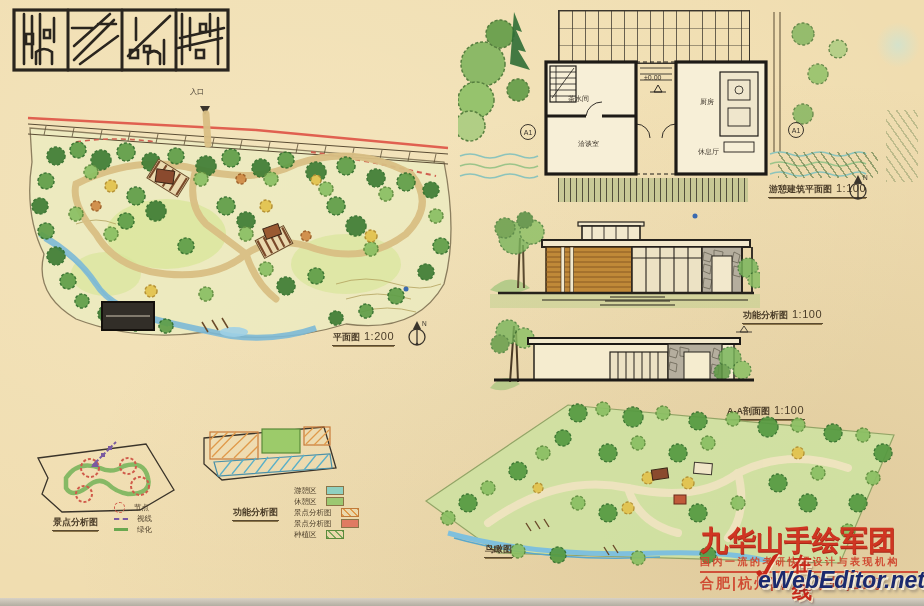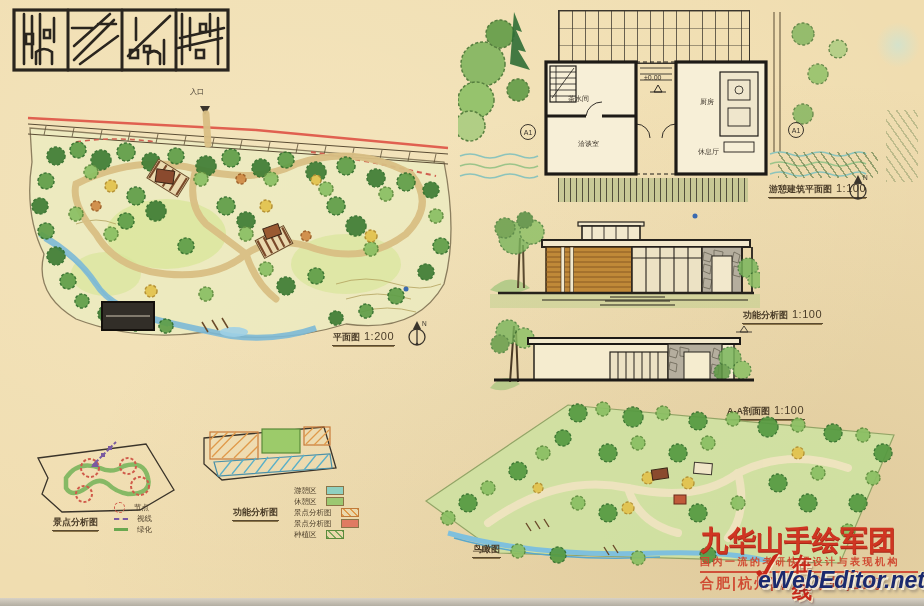--- a/index.html
+++ b/index.html
@@ -408,21 +408,21 @@
         <circle cx="420" cy="70" r="6"></circle>
           <circle cx="160" cy="105" r="5"></circle>
       </g>
     </g>
     <rect x="274" y="86" width="16" height="10" fill="#8a4a2e" stroke="#3a2516" stroke-width="1" transform="rotate(-8 282 91)"></rect>
     <rect x="316" y="80" width="18" height="11" fill="#f0e6c8" stroke="#3a342c" stroke-width="1" transform="rotate(5 325 85)"></rect>
     <rect x="296" y="112" width="12" height="9" fill="#c05a3a" stroke="#6a2a1a" stroke-width="1"></rect>
     <path d="M148,140 l5,8 m4,-10 l5,8 m4,-10 l5,8" stroke="#6a4a2a" stroke-width="1.4" fill="none"></path>
     <path d="M226,164 l5,8 m4,-10 l5,8" stroke="#6a4a2a" stroke-width="1.4" fill="none"></path>
   </svg>
-  <div class="abs lbl" style="left:472px;top:543px;">鸟瞰图</div>
+  <div class="abs lbl" style="left:484px;top:543px;">鸟瞰图</div>
 
   <svg class="abs" style="left:28px;top:438px;" width="158" height="78" viewBox="0 0 158 78">
     <polygon points="10,20 118,6 146,52 112,72 34,74 14,56 20,40" fill="none" stroke="#3a342a" stroke-width="1.3"></polygon>
     <path d="M38,40 Q50,22 72,30 Q84,36 96,28 Q116,22 120,40 Q124,56 100,56 Q88,54 80,46 Q70,38 58,50 Q44,60 38,50 Z" fill="none" stroke="#7ab55c" stroke-width="4.5" opacity="0.9"></path>
     <g fill="none" stroke="#d05a4a" stroke-width="2" stroke-dasharray="3 2">
       <circle cx="62" cy="30" r="9"></circle>
         <circle cx="100" cy="28" r="8"></circle>
       <circle cx="112" cy="48" r="9"></circle>
         <circle cx="56" cy="56" r="8"></circle>
     </g>

